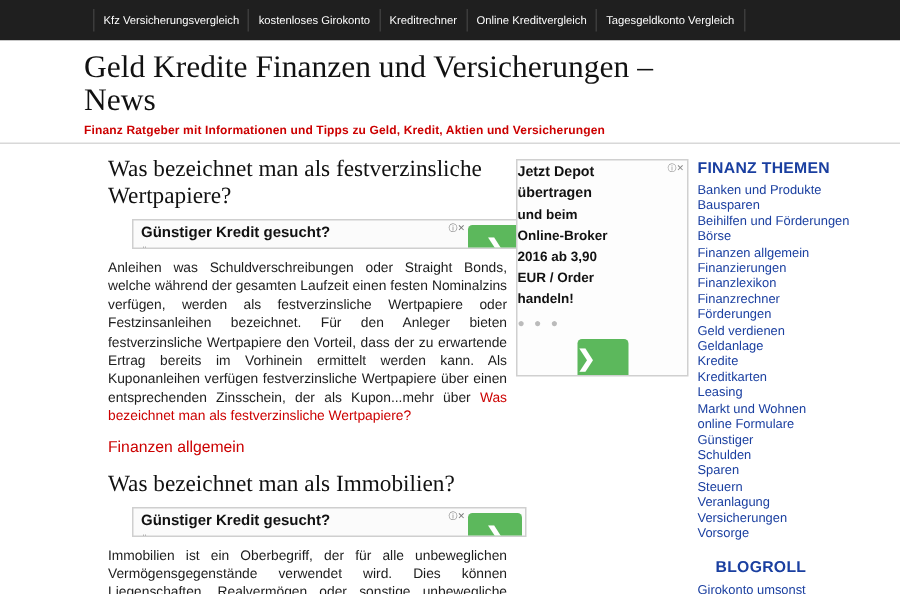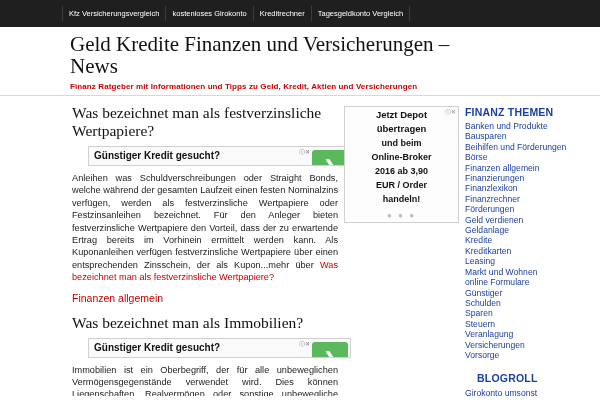--- a/index.html
+++ b/index.html
@@ -38,21 +38,21 @@
     padding: 2px 6px;
     border-right: 1px solid #3c3c3c;
     white-space: nowrap;
     line-height: 11px;
   }
   .topnav a:first-child { border-left: 1px solid #3c3c3c; }
 
   
   .header {
     background: #ffffff;
-    padding: 6px 0 4px 70px;
+    padding: 6px 0 4px 56px;
     border-bottom: 1px solid #d8d8d8;
   }
   .site-title {
     font-family: "Liberation Serif", serif;
     font-size: 21px;
     line-height: 22px;
     color: #111111;
     font-weight: normal;
     letter-spacing: 0px;
     margin: 0;
@@ -150,26 +150,26 @@
   }
 
   
   .midcol {
     width: 115px;
     flex: 0 0 115px;
     padding-top: 2px;
   }
   .midad {
     width: 115px;
-    height: 117px;
+    height: 145px;
     border: 1px solid #d0d0d0;
     background: #fdfdfd;
     box-sizing: border-box;
     position: relative;
-    text-align: center;
+    text-align: left;
     overflow: hidden;
   }
   .midad .adx {
     position: absolute;
     right: 2px; top: 1px;
     font-size: 6px;
     color: #888;
   }
   .midad .line {
     font-size: 9.5px;
@@ -229,20 +229,21 @@
 </style>
 </head>
 <body>
 
 <div class="page">
 
   <div class="topnav">
     <a href="#">Kfz Versicherungsvergleich</a>
     <a href="#">kostenloses Girokonto</a>
     <a href="#">Kreditrechner</a>
+    <a href="#">Online Kreditvergleich</a>
     <a href="#">Tagesgeldkonto Vergleich</a>
   </div>
 
   <div class="header">
     <h1 class="site-title">Geld Kredite Finanzen und Versicherungen – News</h1>
     <div class="tagline">Finanz Ratgeber mit Informationen und Tipps zu Geld, Kredit, Aktien und Versicherungen</div>
   </div>
 
   <div class="columns">
 

